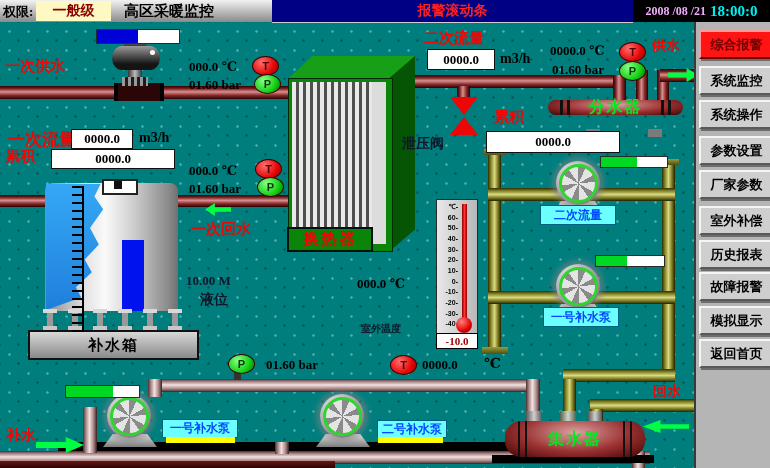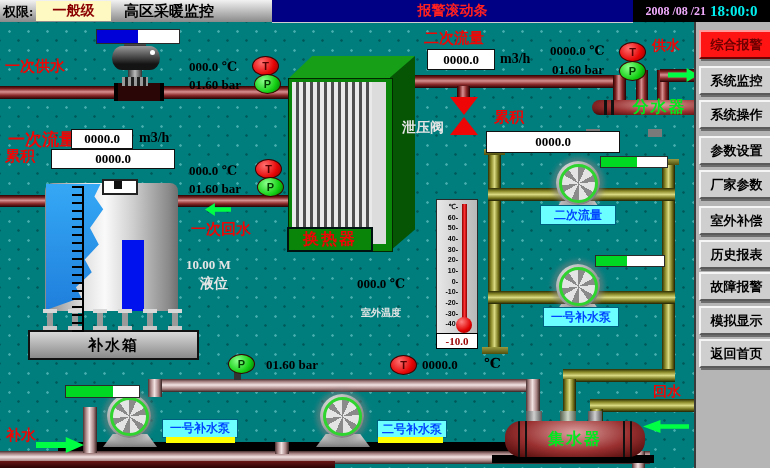--- a/index.html
+++ b/index.html
@@ -1,21 +1,21 @@
 <!DOCTYPE html>
 <html><head>
 <meta charset="utf-8">
 <style>
   html,body{margin:0;padding:0;}
   body{width:770px;height:468px;position:relative;overflow:hidden;background:#008080;
        font-family:"Liberation Serif","DejaVu Serif",serif;}
   .abs{position:absolute;}
   .b{font-weight:bold;}
   .red{color:#f00505;}
-  .blue{color:#e5e5e5;}
+  .blue{color:#0f172a;margin-top:16px;}
   .blk{color:#000;}
   .glabel{color:#00e81e;font-weight:bold;}
   
   .main-bg{left:0;top:22px;width:770px;height:446px;background-color:#007e7e;
     background-image:radial-gradient(circle,rgba(190,255,255,.38) .9px,transparent 1.6px),
                      radial-gradient(circle,rgba(0,45,45,.45) .9px,transparent 1.6px);
     background-size:19px 19px;background-position:0 0,9px 9px;}
   
   .pipe-h{background:linear-gradient(180deg,#2e0202 0%,#7a2020 20%,#d89090 45%,#8b2a2a 72%,#240202 100%);}
   .pipe-v{background:linear-gradient(90deg,#2e0202 0%,#7a2020 20%,#d89090 45%,#8b2a2a 72%,#240202 100%);}
@@ -109,21 +109,21 @@
 <div class="abs" style="left:112px;top:46px;width:48px;height:24px;background:linear-gradient(180deg,#9a9a9a,#141414 75%);border-radius:10px/12px;z-index:2"></div>
 <div class="abs" style="left:150px;top:50px;width:5px;height:5px;background:#fff;border-radius:50%;z-index:3"></div>
 <div class="abs" style="left:128px;top:70px;width:14px;height:7px;background:linear-gradient(90deg,#333,#bbb,#333);z-index:2"></div>
 <div class="abs" style="left:122px;top:77px;width:26px;height:9px;background:repeating-linear-gradient(90deg,#999 0 3px,#1c1c1c 3px 6px);z-index:2"></div>
 
 <div class="abs" style="left:450px;top:97px;width:0;height:0;border-left:14px solid transparent;border-right:14px solid transparent;border-top:18px solid #ee0505;z-index:2"></div>
 <div class="abs" style="left:450px;top:117px;width:0;height:0;border-left:14px solid transparent;border-right:14px solid transparent;border-bottom:18px solid #ee0505;z-index:2"></div>
 
 <div class="abs" style="left:586px;top:129px;width:14px;height:8px;background:#7a7a7a;z-index:1"></div>
 <div class="abs" style="left:648px;top:129px;width:14px;height:8px;background:#7a7a7a;z-index:1"></div>
-<div class="abs drum tanklbl glabel" style="left:592px;top:100px;width:135px;height:15px;z-index:2">分水器</div>
+<div class="abs drum tanklbl glabel" style="left:548px;top:100px;width:135px;height:15px;z-index:2">分水器</div>
 
 <div class="abs" style="left:526px;top:411px;width:16px;height:12px;background:linear-gradient(90deg,#555,#cfcfcf,#555);z-index:2"></div>
 <div class="abs" style="left:560px;top:411px;width:16px;height:12px;background:linear-gradient(90deg,#55604f,#cfd8c8,#55604f);z-index:2"></div>
 <div class="abs" style="left:588px;top:411px;width:14px;height:12px;background:linear-gradient(90deg,#555,#cfcfcf,#555);z-index:2"></div>
 <div class="abs" style="left:492px;top:455px;width:162px;height:8px;background:#000;z-index:1"></div>
 <div class="abs drum tanklbl glabel" style="left:505px;top:421px;width:140px;height:36px;z-index:2">集水器</div>
 
 <div class="abs" style="left:45px;top:183px;width:133px;height:128px;border-radius:8px 8px 0 0;background:linear-gradient(90deg,#8a8a8a,#e2e2e2 30%,#fafafa 45%,#cfcfcf 66%,#8a8a8a 93%,#707070);z-index:2"></div>
 <div class="abs" style="left:46px;top:184px;width:88px;height:126px;background:linear-gradient(180deg,#35a8f5,#1f7fdc);clip-path:polygon(0 0,62% 0,55% 10%,65% 20%,50% 35%,60% 48%,44% 60%,52% 70%,34% 82%,40% 90%,0 100%);z-index:2"></div>
 <div class="abs" style="left:122px;top:240px;width:22px;height:71px;background:#0013ee;z-index:2"></div>

